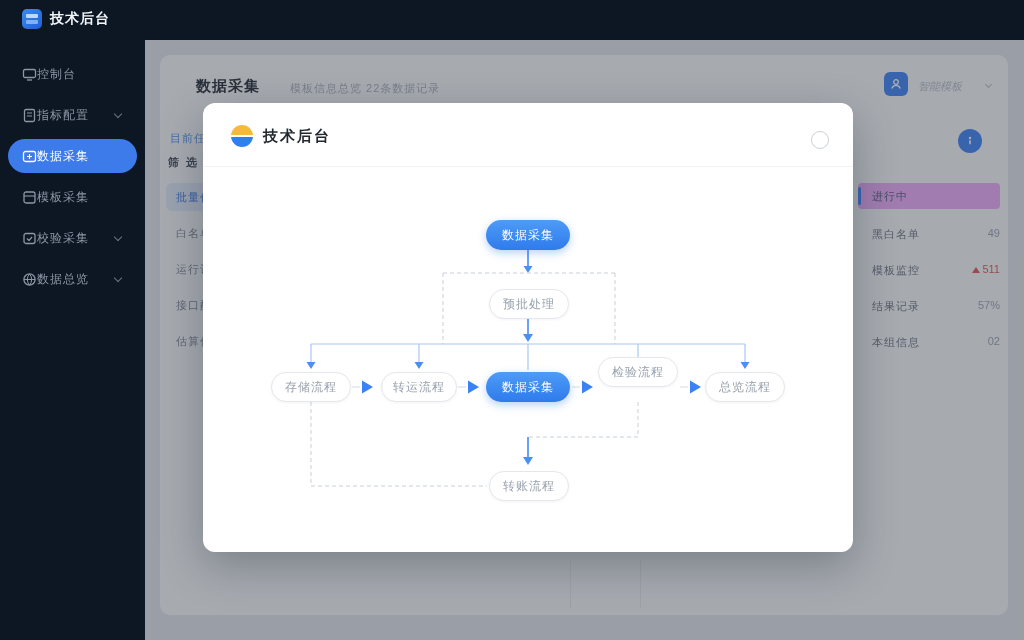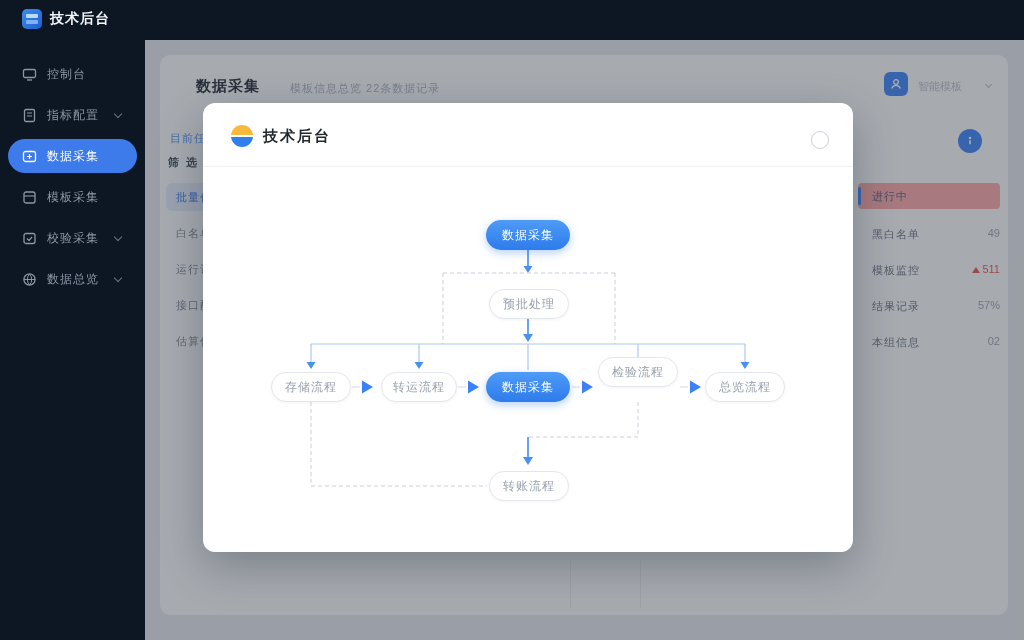--- a/index.html
+++ b/index.html
@@ -16,42 +16,42 @@
   .brand-name { color:#f2f5f9; font-size:14px; font-weight:bold; letter-spacing:1px; }
   .top-right { position:absolute; right:14px; top:0; height:40px; display:flex; align-items:center; gap:12px; }
   .globe-btn { width:18px; height:18px; border-radius:50%; border:1px solid #5c6778; position:relative; }
   .globe-btn:before { content:""; position:absolute; left:2px; top:7.5px; width:12px; height:1px; background:#5c6778; }
   .globe-btn:after { content:""; position:absolute; left:6px; top:1px; width:4px; height:14px; border:1px solid #5c6778; border-radius:50%; }
   .avatar { width:24px; height:24px; border-radius:50%; background:radial-gradient(circle at 50% 38%, #e8c49a 0 40%, #8a5a3b 41% 60%, #3a2a22 61% 100%); border:1px solid #27313f; }
   .username { color:#8e97a6; font-size:11px; }
 
   
   .sidebar { position:absolute; left:0; top:40px; width:145px; height:600px; background:#0d1623; z-index:4; }
-  .menu-item { position:absolute; left:8px; width:129px; height:34px; display:flex; align-items:center; gap:10px; padding-left:14px; border-radius:17px; cursor:pointer; }
+  .menu-item { position:absolute; left:8px; width:129px; height:34px; display:flex; align-items:center; padding-left:14px; border-radius:17px; cursor:pointer; }
   .menu-item .lbl { font-size:12px; color:#8d96a5; letter-spacing:1px; }
   .menu-item.active { background:#3d7bea; }
   .menu-item.active .lbl { color:#ffffff; }
   .mi-icon { width:15px; height:15px; flex:0 0 15px; }
   .mi-icon svg { display:block; }
   .chev { position:absolute; right:16px; top:13px; width:6px; height:6px; border-right:1.5px solid #6b7585; border-bottom:1.5px solid #6b7585; transform:rotate(45deg); }
 
   
   .content { position:absolute; left:145px; top:40px; width:879px; height:600px; background:#e3e6ea; }
   .card { position:absolute; left:15px; top:15px; width:848px; height:560px; background:#fafbfc; border-radius:10px; }
   .page-title { position:absolute; left:36px; top:22px; font-size:15px; font-weight:bold; color:#242a33; letter-spacing:1px; }
   .page-sub { position:absolute; left:130px; top:26px; font-size:11px; color:#a9b0ba; letter-spacing:1px; }
   .tool-sq { position:absolute; left:724px; top:17px; width:24px; height:24px; border-radius:6px; background:#3b82f6; display:flex; align-items:center; justify-content:center; }
-  .tool-hint { position:absolute; left:758px; top:24px; font-size:11px; color:#b7bdc7; }
+  .tool-hint { position:absolute; left:758px; top:24px; font-size:11px; color:#b7bdc7;font-style:italic; }
   .tool-chev { position:absolute; left:826px; top:27px; width:5px; height:5px; border-right:1.2px solid #b7bdc7; border-bottom:1.2px solid #b7bdc7; transform:rotate(45deg); }
   .tool-round { position:absolute; left:798px; top:74px; width:24px; height:24px; border-radius:50%; background:#3b82f6; display:flex; align-items:center; justify-content:center; }
   .bg-link { position:absolute; left:10px; top:76px; font-size:11px; color:#4d8df0; letter-spacing:1px; }
   .bg-filter { position:absolute; left:8px; top:100px; font-size:11px; color:#3d4654; font-weight:bold; letter-spacing:2px; }
   .bg-row { position:absolute; left:6px; width:110px; height:28px; line-height:28px; font-size:11px; color:#7d8694; padding-left:10px; letter-spacing:1px; border-radius:6px; }
   .bg-row.sel { background:#e3edfc; color:#3b77e0; }
-  .panel-head { position:absolute; left:698px; top:128px; width:142px; height:26px; background:#fca5a5; border-radius:4px; line-height:26px; padding-left:14px; font-size:11px; color:#50607a; letter-spacing:1px; }
+  .panel-head { position:absolute; left:698px; top:128px; width:142px; height:26px; background:#f0abfc; border-radius:4px; line-height:26px; padding-left:14px; font-size:11px; color:#50607a; letter-spacing:1px; }
   .panel-head:before { content:""; position:absolute; left:0; top:4px; width:3px; height:18px; background:#3b82f6; border-radius:2px; }
   .p-row { position:absolute; left:712px; width:128px; height:16px; }
   .p-lbl { position:absolute; left:0; top:0; font-size:11px; color:#6b7482; letter-spacing:1px;text-align:center; }
   .p-val { position:absolute; right:0; top:0; font-size:11px; color:#9aa2ae; }
   .p-val.red { color:#e2574c; }
   .tri-up { display:inline-block; width:0; height:0; border-left:4px solid transparent; border-right:4px solid transparent; border-bottom:6px solid #e2574c; margin-right:2px; }
   .col-line { position:absolute; top:505px; width:1px; height:48px; background:rgba(0,0,0,0.06); }
 
   .overlay { position:absolute; left:145px; top:40px; width:879px; height:600px; background:rgba(52,60,72,0.42); z-index:6; }
 

